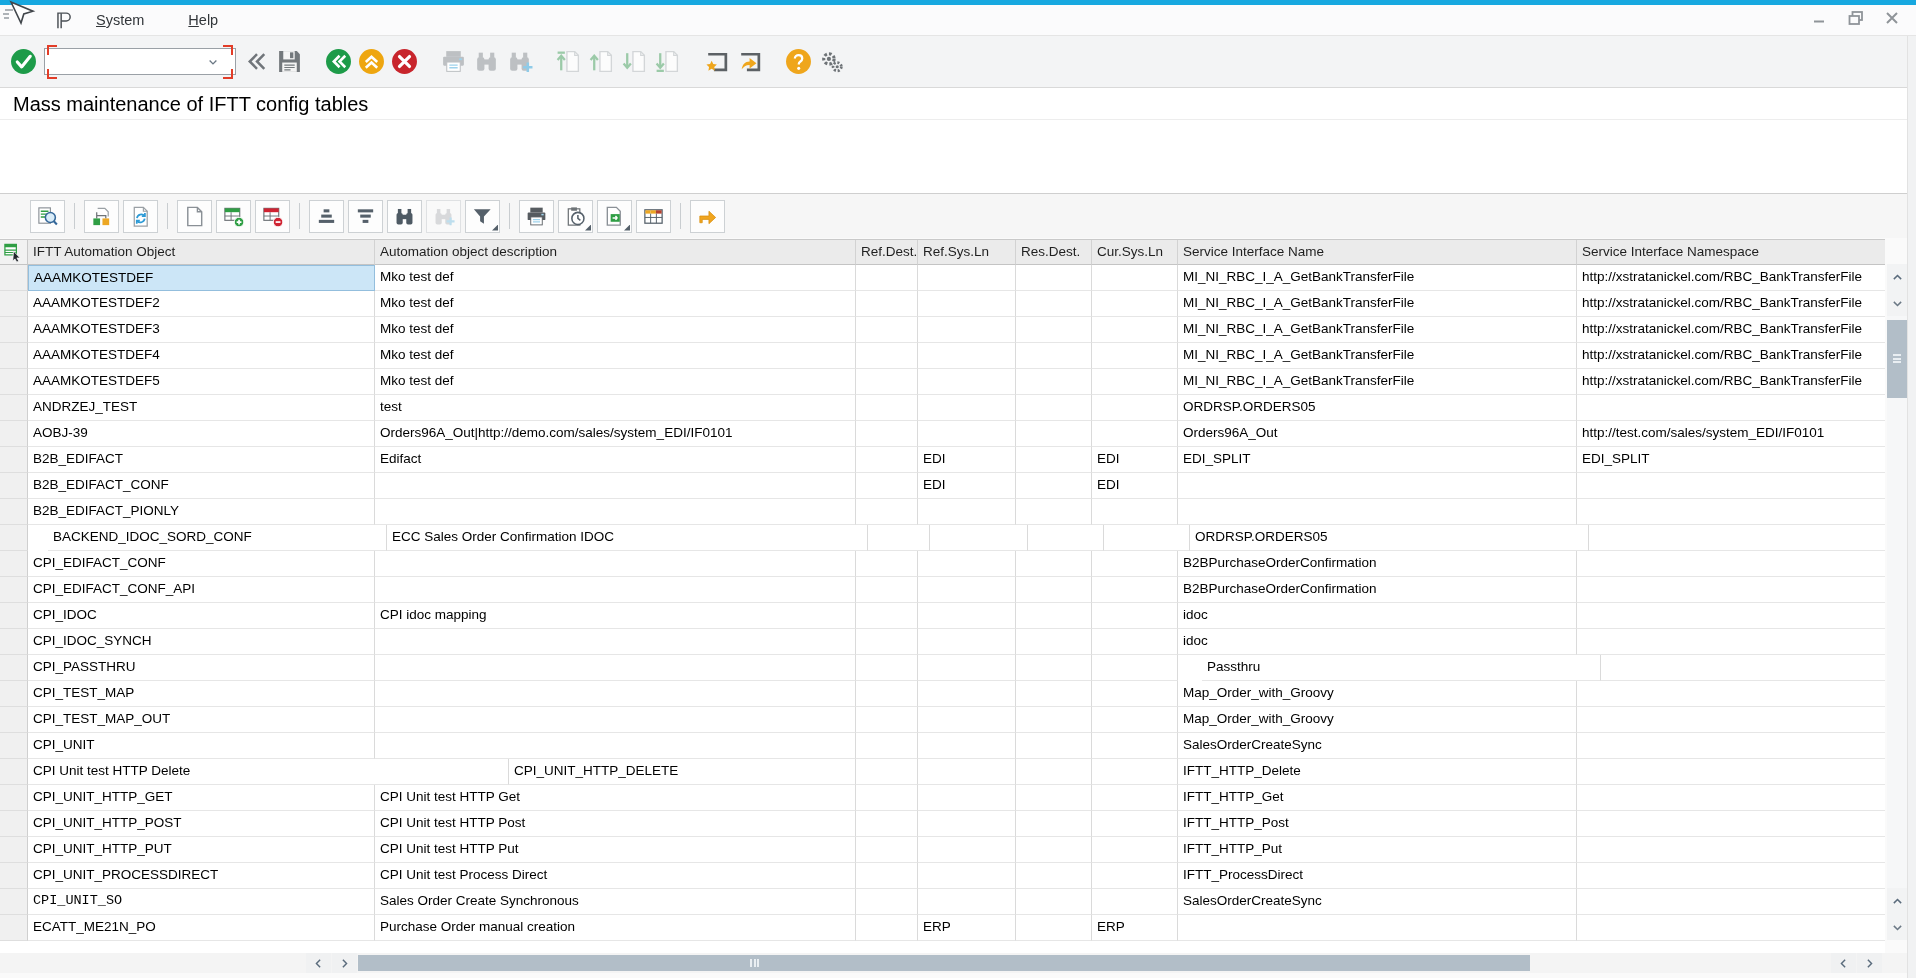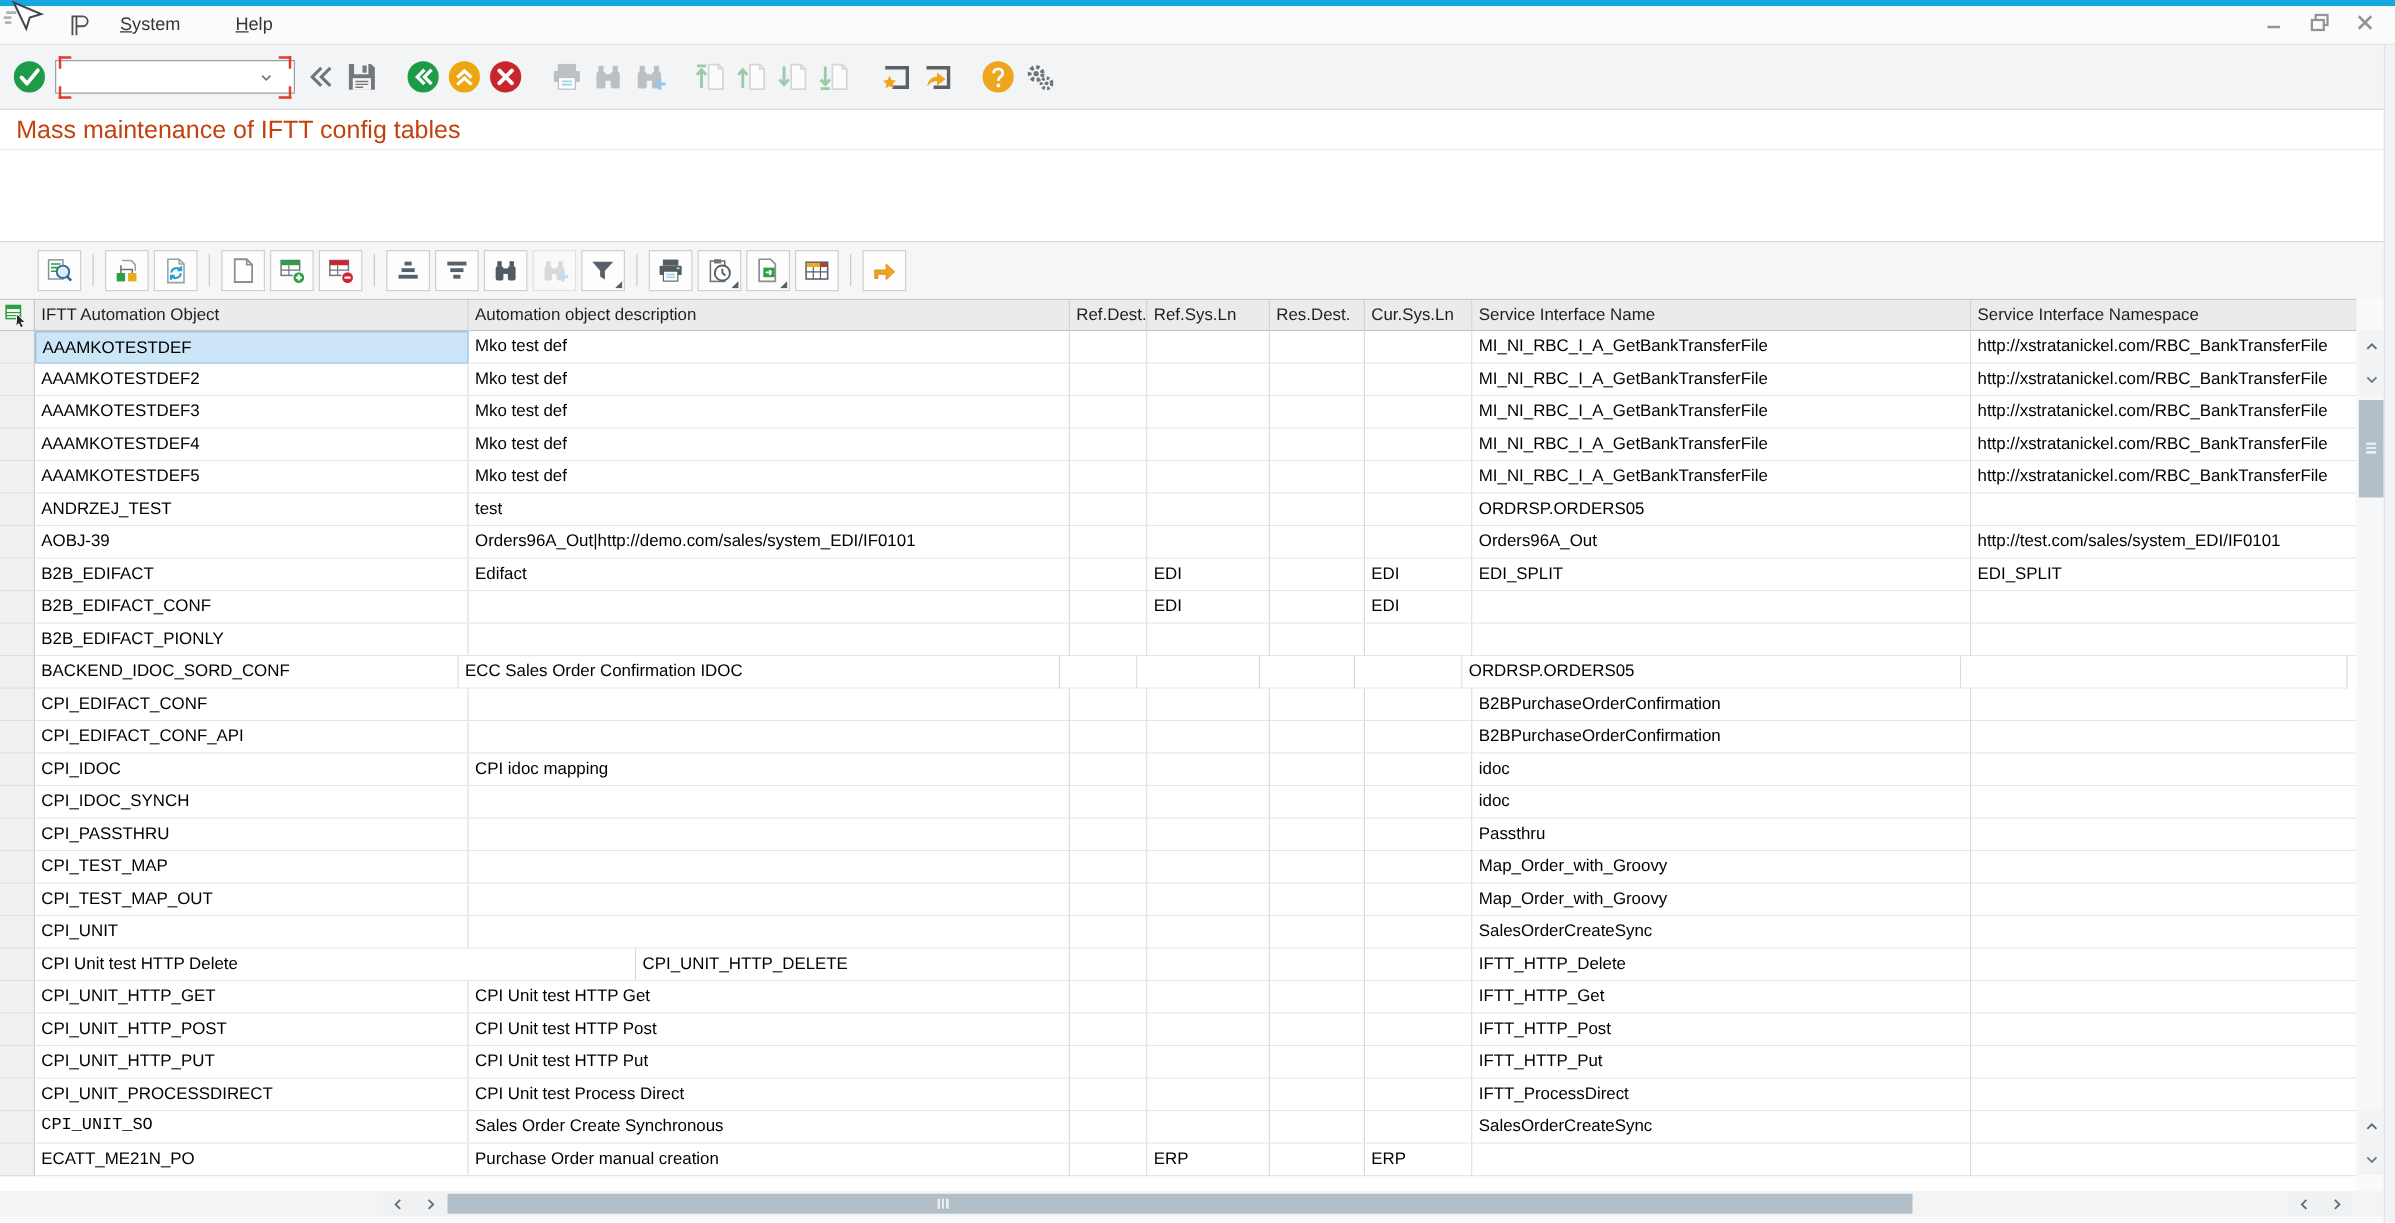--- a/index.html
+++ b/index.html
@@ -28,21 +28,21 @@
   .cmd{width:168px;height:25px;border:1px solid #9aa0a6;background:#fff;padding:0 18px 0 4px;font-size:13px;box-sizing:content-box;}
   .cmd-dd{position:absolute;right:14px;top:12px;width:12px;height:12px;display:inline-flex;}
   .corner{position:absolute;width:8px;height:8px;}
   .corner.tl{left:0;top:1px;border-left:2px solid #e23d28;border-top:2px solid #e23d28;}
   .corner.bl{left:0;bottom:1px;border-left:2px solid #e23d28;border-bottom:2px solid #e23d28;}
   .corner.tr{right:0;top:1px;border-right:2px solid #e23d28;border-top:2px solid #e23d28;}
   .corner.br{right:0;bottom:1px;border-right:2px solid #e23d28;border-bottom:2px solid #e23d28;}
   
   .titlebar{position:absolute;top:89px;left:0;width:1916px;height:31px;border-bottom:1px solid #ededed;
     display:flex;align-items:center;box-sizing:border-box;background:#fff;}
-  .titlebar h1{font-size:20px;font-weight:400;color:#c2410c;margin:0 0 0 13px;}
+  .titlebar h1{font-size:20px;font-weight:400;color:#000000;margin:0 0 0 13px;}
   
   .alv{position:absolute;top:193px;left:0;width:1916px;height:785px;border-top:1px solid #cfcfcf;background:#fafafa;box-sizing:border-box;}
   .alv-toolbar{height:44px;display:flex;align-items:center;padding-left:30px;background:#f6f6f6;box-sizing:border-box;}
   .abtn{width:33px;height:31px;border:1px solid #cdd1d4;background:#fdfdfd;display:inline-flex;
     align-items:center;justify-content:center;margin-right:4px;position:relative;}
   .abtn svg{width:23px;height:23px;}
   .abtn .dd{position:absolute;right:1px;bottom:1px;width:6px;height:6px;background:#55606a;
     clip-path:polygon(100% 0,100% 100%,0 100%);}
   .abtn.disabled{opacity:.55;}
   .asep{width:1px;height:26px;background:#c9cdd0;margin:0 9px 0 5px;}
@@ -546,21 +546,21 @@
           <span class="cell" style="width: 481px;"></span>
           <span class="cell" style="width: 62px;"></span>
           <span class="cell" style="width: 98px;"></span>
           <span class="cell" style="width: 76px;"></span>
           <span class="cell" style="width: 86px;"></span>
           <span class="cell" style="width: 399px;"></span>
           <span class="cell" style="width: 309px;"></span>
         </div>
         <div class="grid-row">
           <span class="sel-cell" style="width: 28px;"></span>
-          <span class="cell" style="width: 339px;">BACKEND_IDOC_SORD_CONF</span>
+          <span class="cell" style="width: 339px; margin-left: 20px;">BACKEND_IDOC_SORD_CONF</span>
           <span class="cell" style="width: 481px;">ECC Sales Order Confirmation IDOC</span>
           <span class="cell" style="width: 62px;"></span>
           <span class="cell" style="width: 98px;"></span>
           <span class="cell" style="width: 76px;"></span>
           <span class="cell" style="width: 86px;"></span>
           <span class="cell" style="width: 399px;">ORDRSP.ORDERS05</span>
           <span class="cell" style="width: 309px;"></span>
         </div>
         <div class="grid-row">
           <span class="sel-cell" style="width: 28px;"></span>
@@ -607,21 +607,21 @@
           <span class="cell" style="width: 309px;"></span>
         </div>
         <div class="grid-row">
           <span class="sel-cell" style="width: 28px;"></span>
           <span class="cell" style="width: 347px;">CPI_PASSTHRU</span>
           <span class="cell" style="width: 481px;"></span>
           <span class="cell" style="width: 62px;"></span>
           <span class="cell" style="width: 98px;"></span>
           <span class="cell" style="width: 76px;"></span>
           <span class="cell" style="width: 86px;"></span>
-          <span class="cell" style="width: 399px;">Passthru</span>
+          <span class="cell" style="width: 399px; margin-left: 24px;">Passthru</span>
           <span class="cell" style="width: 309px;"></span>
         </div>
         <div class="grid-row">
           <span class="sel-cell" style="width: 28px;"></span>
           <span class="cell" style="width: 347px;">CPI_TEST_MAP</span>
           <span class="cell" style="width: 481px;"></span>
           <span class="cell" style="width: 62px;"></span>
           <span class="cell" style="width: 98px;"></span>
           <span class="cell" style="width: 76px;"></span>
           <span class="cell" style="width: 86px;"></span>

